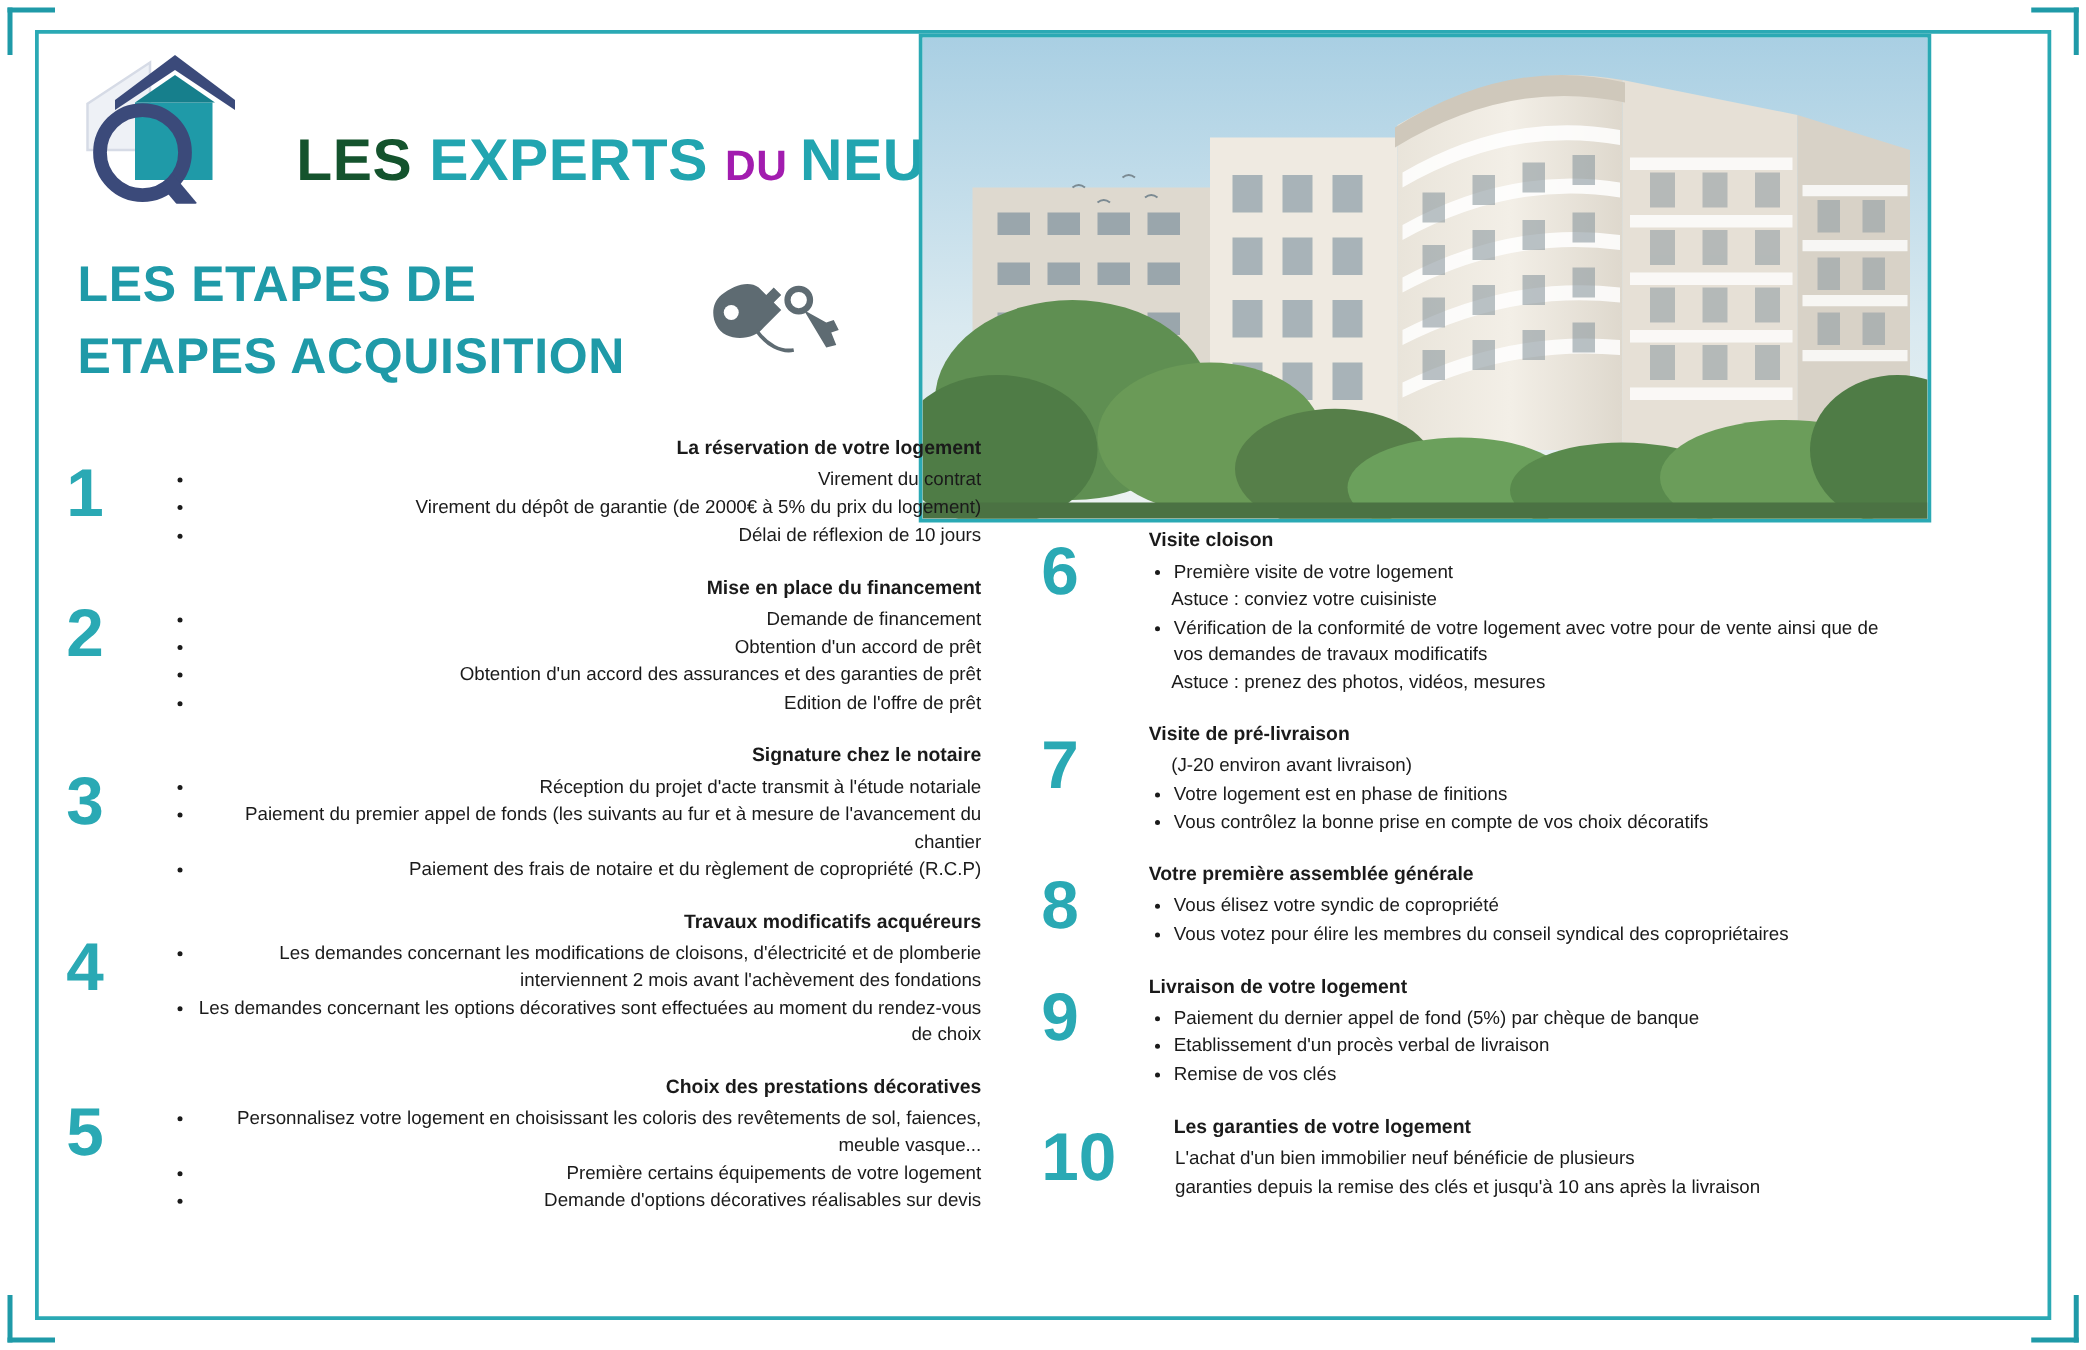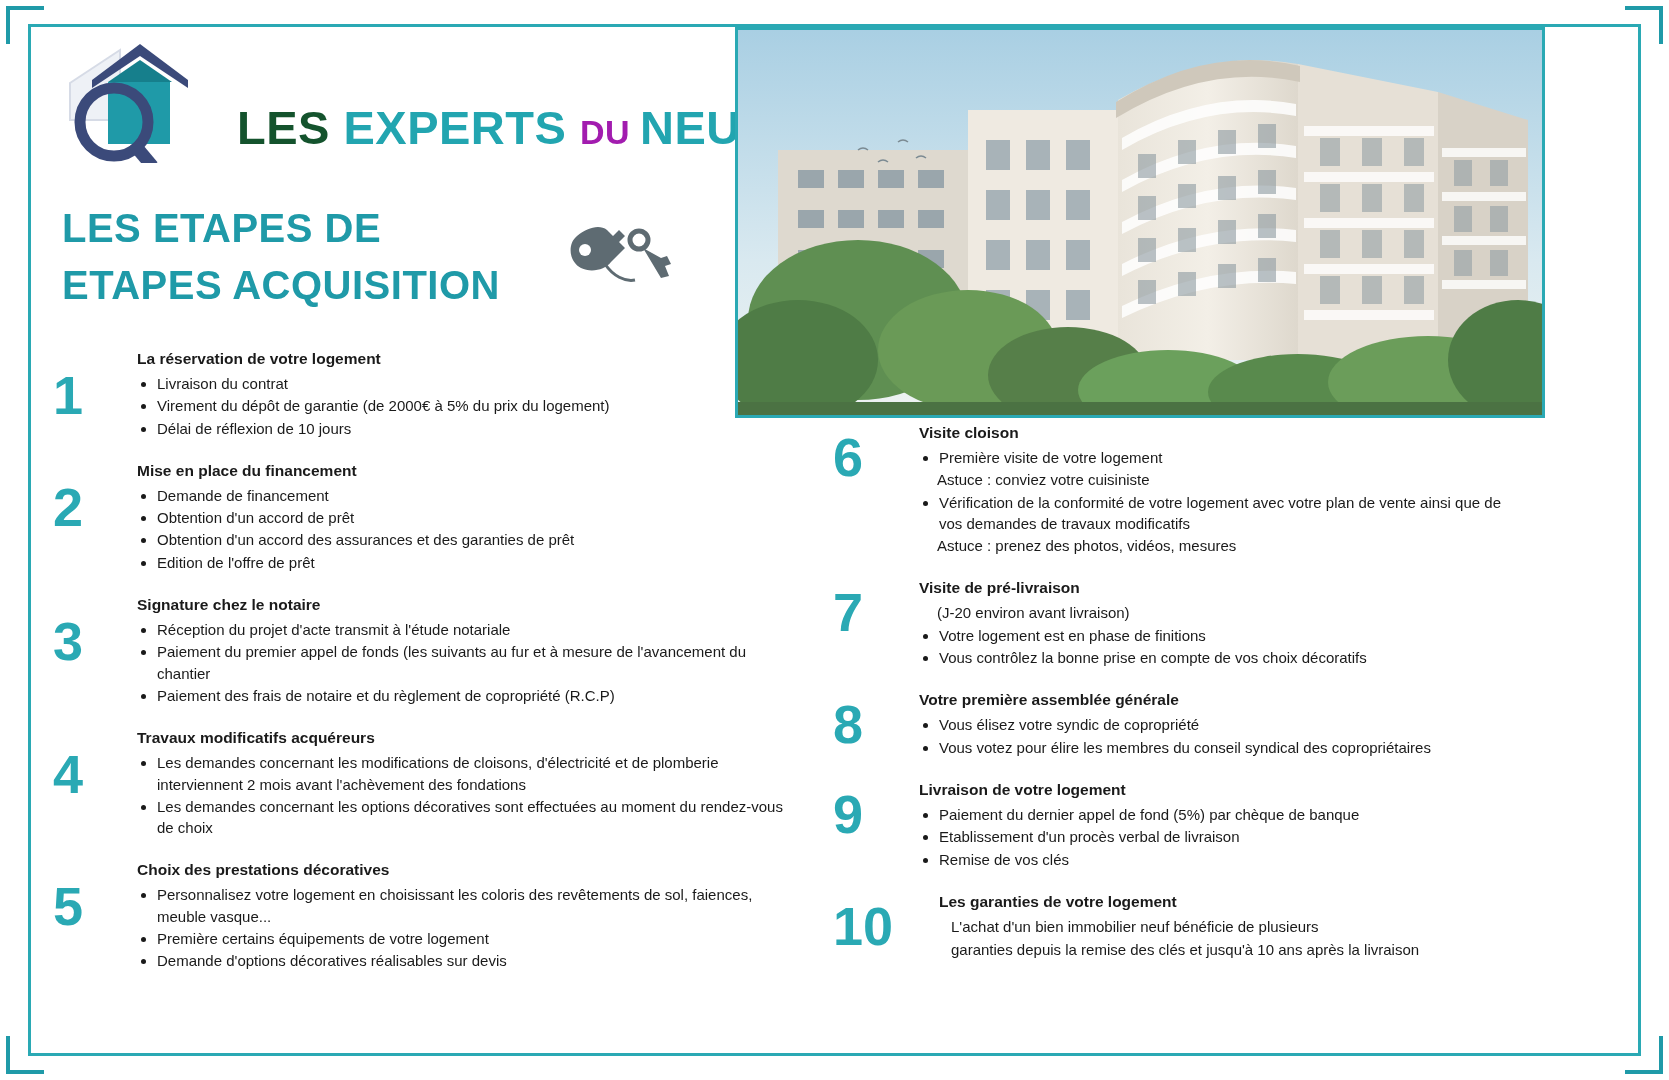--- a/index.html
+++ b/index.html
@@ -150,29 +150,29 @@
     font-size: 15px;
     color: #1a1a1a;
     line-height: 1.42;
     margin-bottom: 1px;
   }
   .step li.noBullet {
     list-style: none;
     margin-left: -2px;
   }
   .step p.plain {
-    margin: 0 0 2px 12px;
+    margin: 0 0 2px 1px;
     font-size: 15px;
     color: #1a1a1a;
     line-height: 1.42;
   }
 
   
   .steps-left .step .num { padding-top: 18px; padding-left: 8px; }
-  .steps-left .step .body { padding-left: 12px; }
+  .steps-left .step .body { padding-left: 12px; text-align: right; }
   .steps-right .step .num { padding-top: 6px; padding-left: 18px; }
   .steps-right .step .body { padding-left: 14px; }
 </style>
 </head>
 <body>
 
 <div class="page">
 
   <div class="corner tl"></div>
   <div class="corner tr"></div>
@@ -343,21 +343,21 @@
     </svg>
   </div>
 
   <div class="steps-left">
 
     <div class="step">
       <div class="num">1</div>
       <div class="body">
         <h3>La réservation de votre logement</h3>
         <ul>
-          <li>Livraison du contrat</li>
+          <li>Virement du contrat</li>
           <li>Virement du dépôt de garantie (de 2000€ à 5% du prix du logement)</li>
           <li>Délai de réflexion de 10 jours</li>
         </ul>
       </div>
     </div>
 
     <div class="step">
       <div class="num">2</div>
       <div class="body">
         <h3>Mise en place du financement</h3>
@@ -409,21 +409,21 @@
 
   <div class="steps-right">
 
     <div class="step">
       <div class="num">6</div>
       <div class="body">
         <h3>Visite cloison</h3>
         <ul>
           <li>Première visite de votre logement</li>
           <li class="noBullet">Astuce : conviez votre cuisiniste</li>
-          <li>Vérification de la conformité de votre logement avec votre plan de vente ainsi que de vos demandes de travaux modificatifs</li>
+          <li>Vérification de la conformité de votre logement avec votre pour de vente ainsi que de vos demandes de travaux modificatifs</li>
           <li class="noBullet">Astuce : prenez des photos, vidéos, mesures</li>
         </ul>
       </div>
     </div>
 
     <div class="step">
       <div class="num">7</div>
       <div class="body">
         <h3>Visite de pré-livraison</h3>
         <ul>

